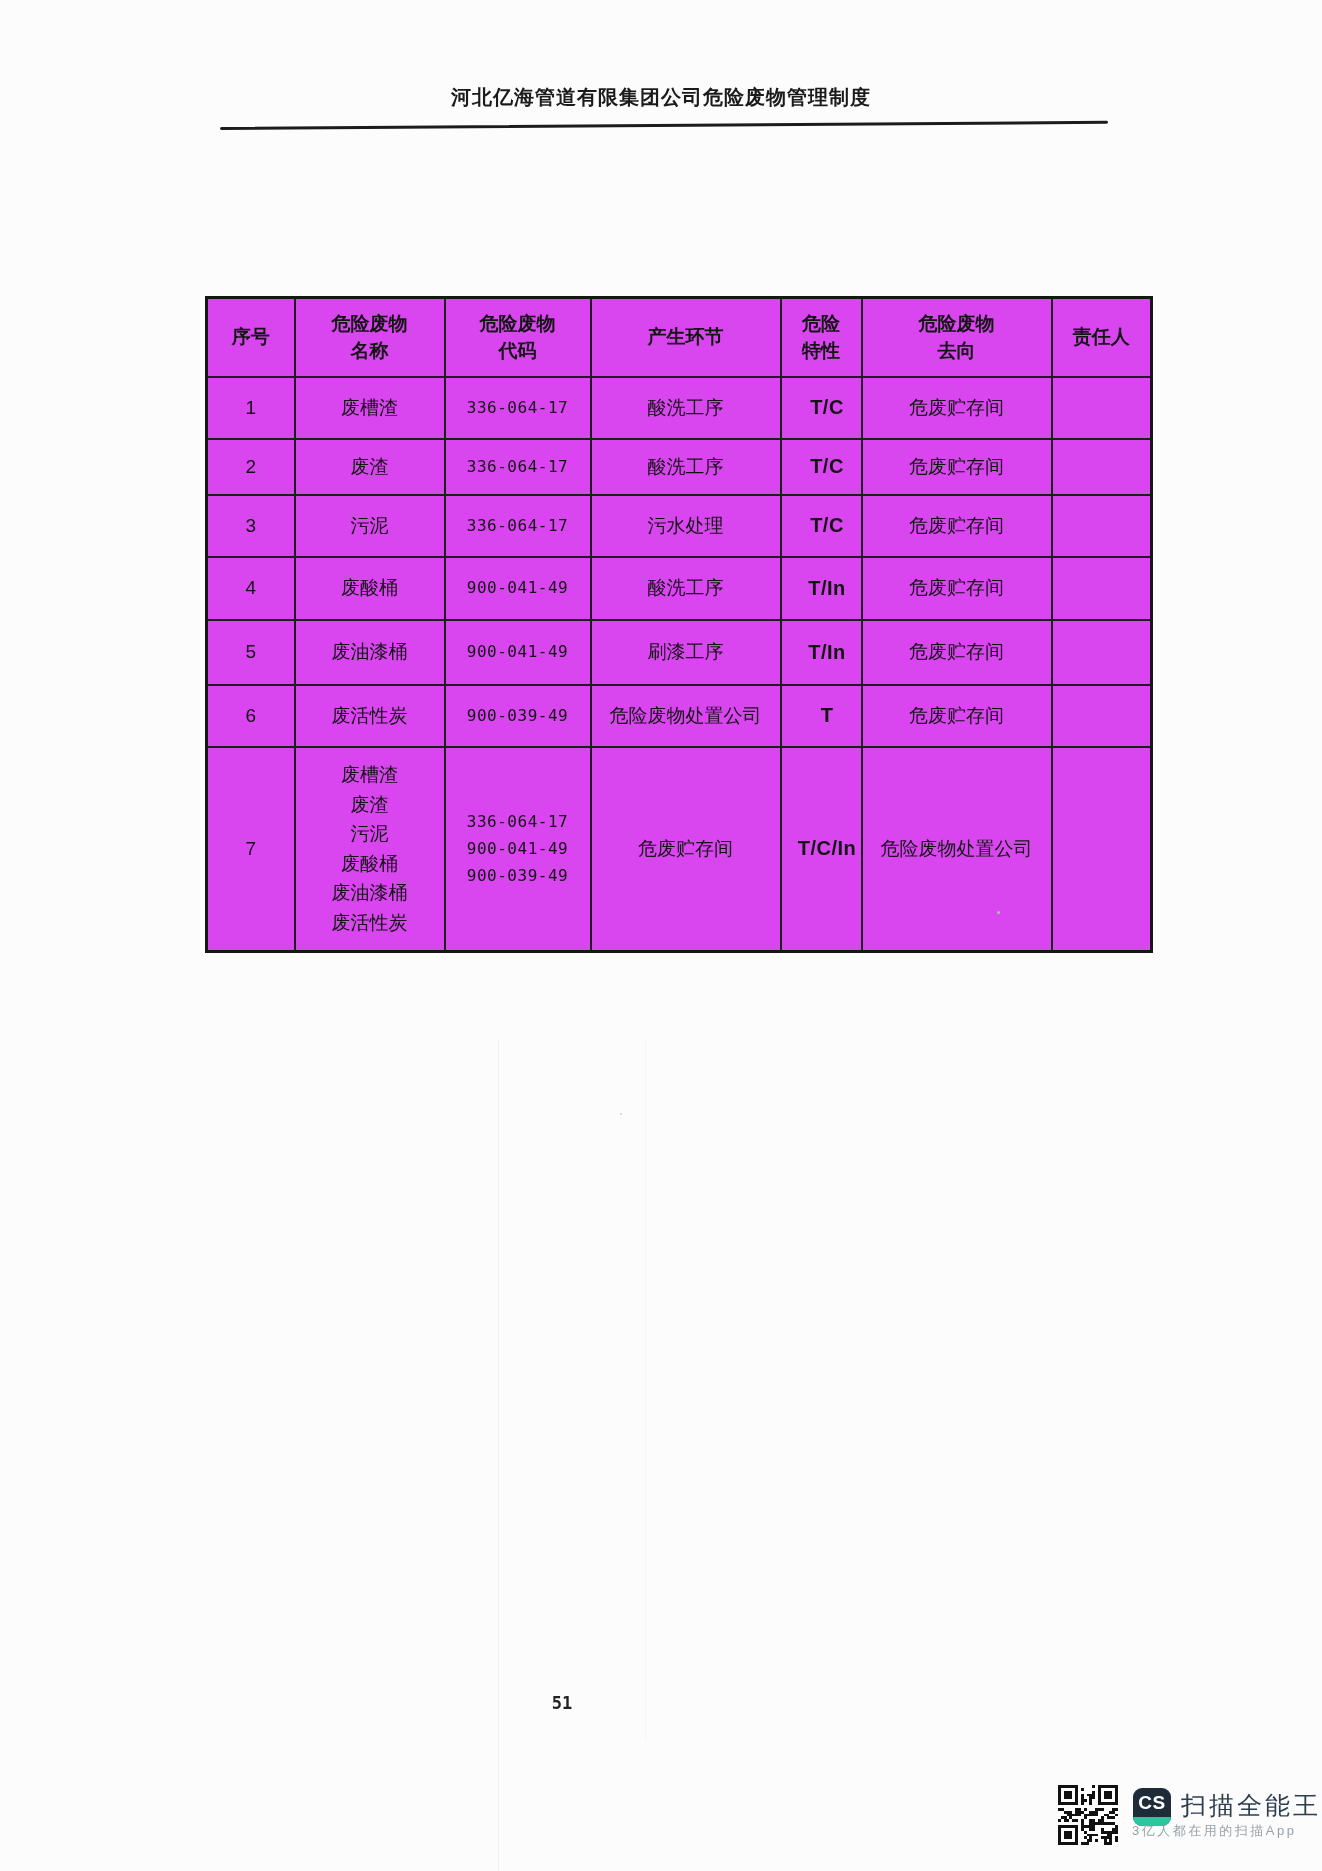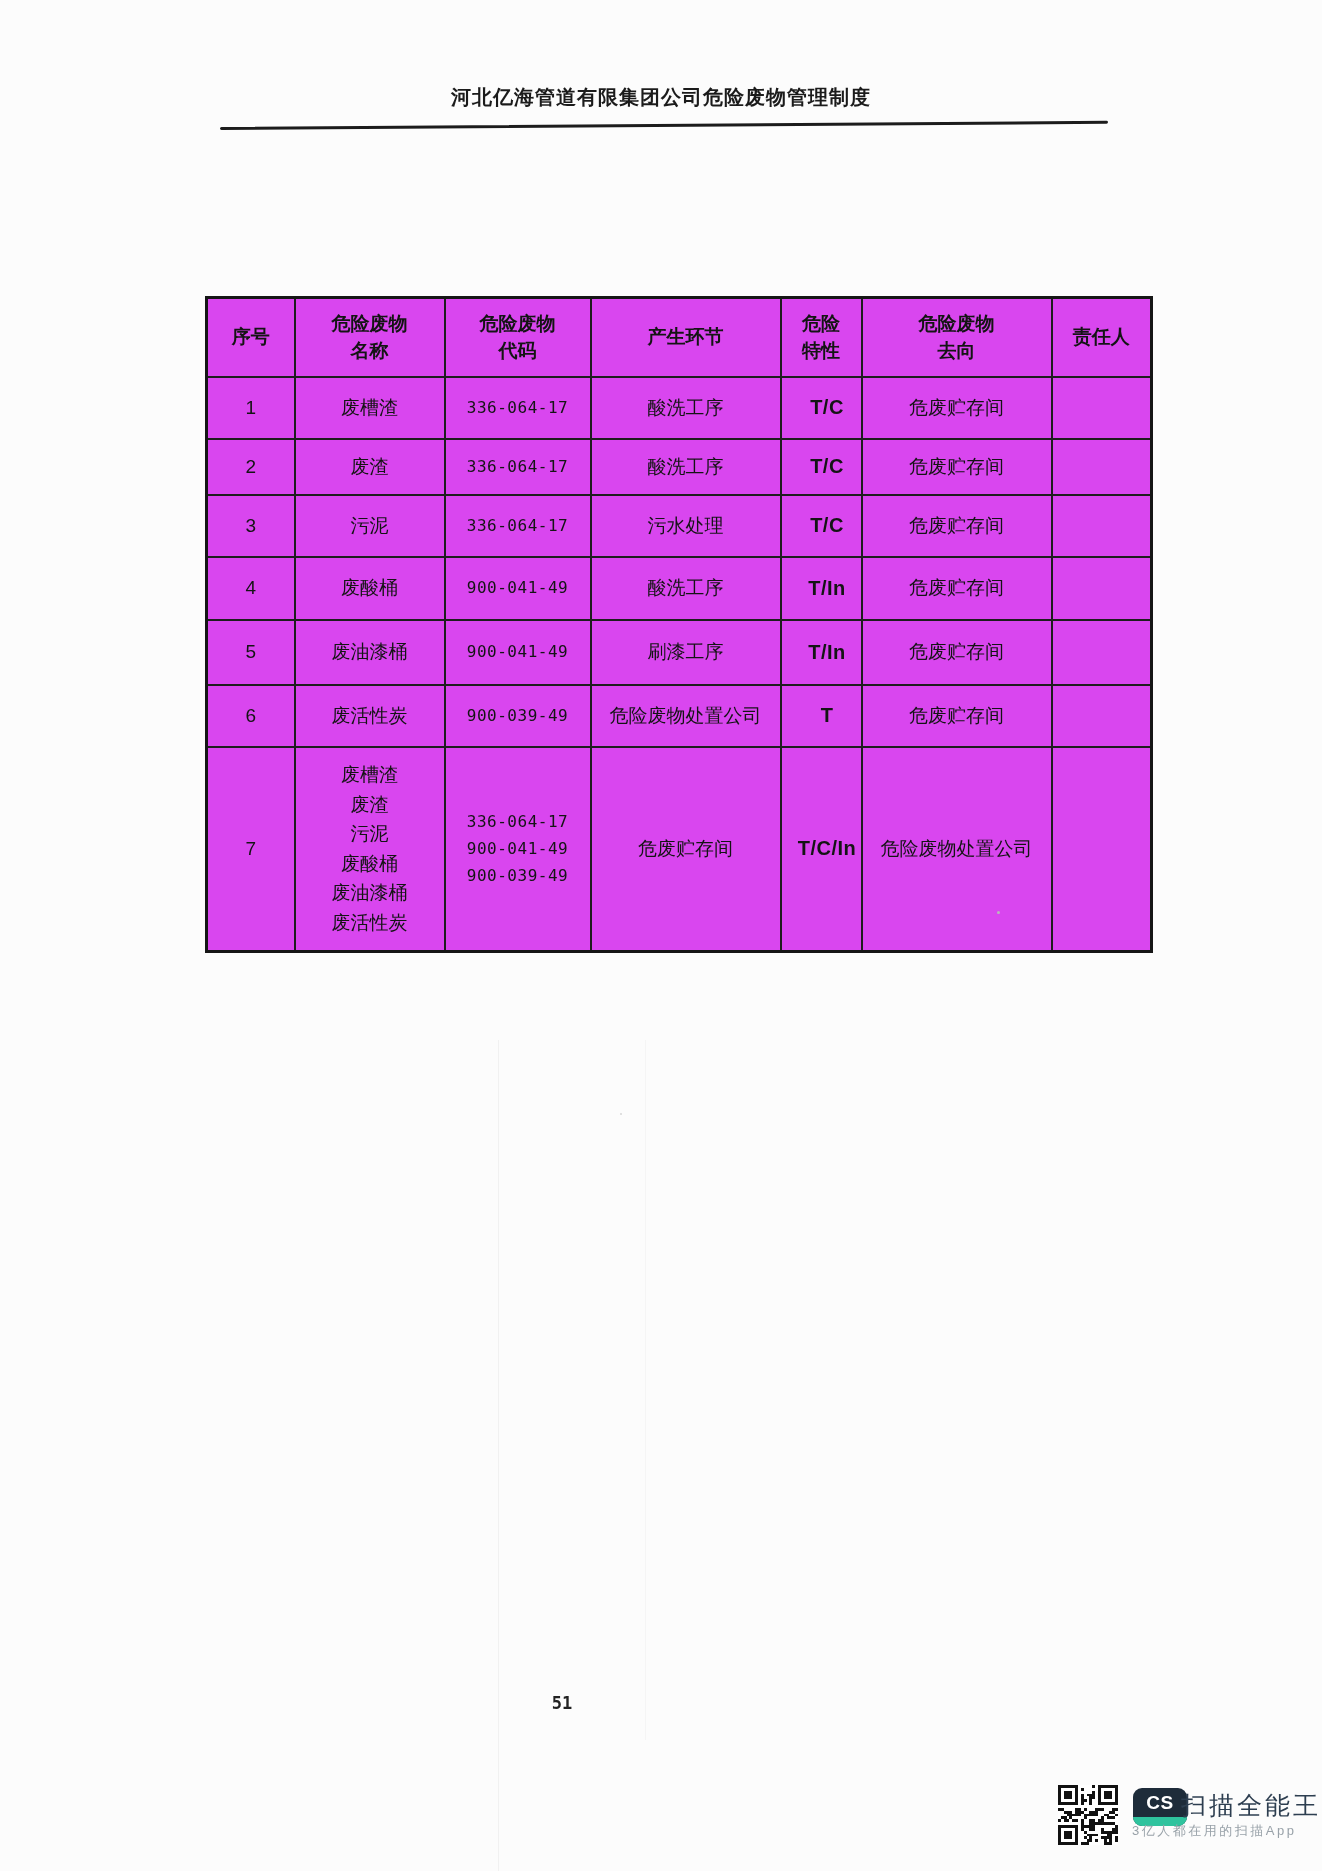--- a/index.html
+++ b/index.html
@@ -71,21 +71,21 @@
   
   .crease{position:absolute;width:1px;background:#f1f1f1;}
   .crease.c1{left:498px;top:1040px;height:831px;}
   .crease.c2{left:645px;top:1040px;height:700px;background:#f5f5f5;}
   .speck{position:absolute;border-radius:50%;background:#b9b9b9;}
   .speck.s1{left:997px;top:911px;width:3px;height:3px;}
   .speck.s2{left:620px;top:1113px;width:2px;height:2px;background:#d7d7d7;}
   
   .wm-qr{position:absolute;left:1058px;top:1785px;width:60px;height:60px;}
   .wm-logo{
-    position:absolute;left:1133px;top:1788px;width:54px;height:38px;
+    position:absolute;left:1133px;top:1788px;width:38px;height:38px;
     border-radius:9px;background:var(--logo-bg,#1e2c3a);
     display:flex;flex-direction:column;overflow:hidden;
   }
   .wm-logo .cs{
     flex:1;display:flex;align-items:center;justify-content:center;
     color:#ffffff;font-weight:700;font-size:19px;letter-spacing:0.5px;
     font-family:"Liberation Sans",sans-serif;
   }
   .wm-logo .strip{height:9px;background:var(--logo-accent,#2fc39e);}
   .wm-brand{

